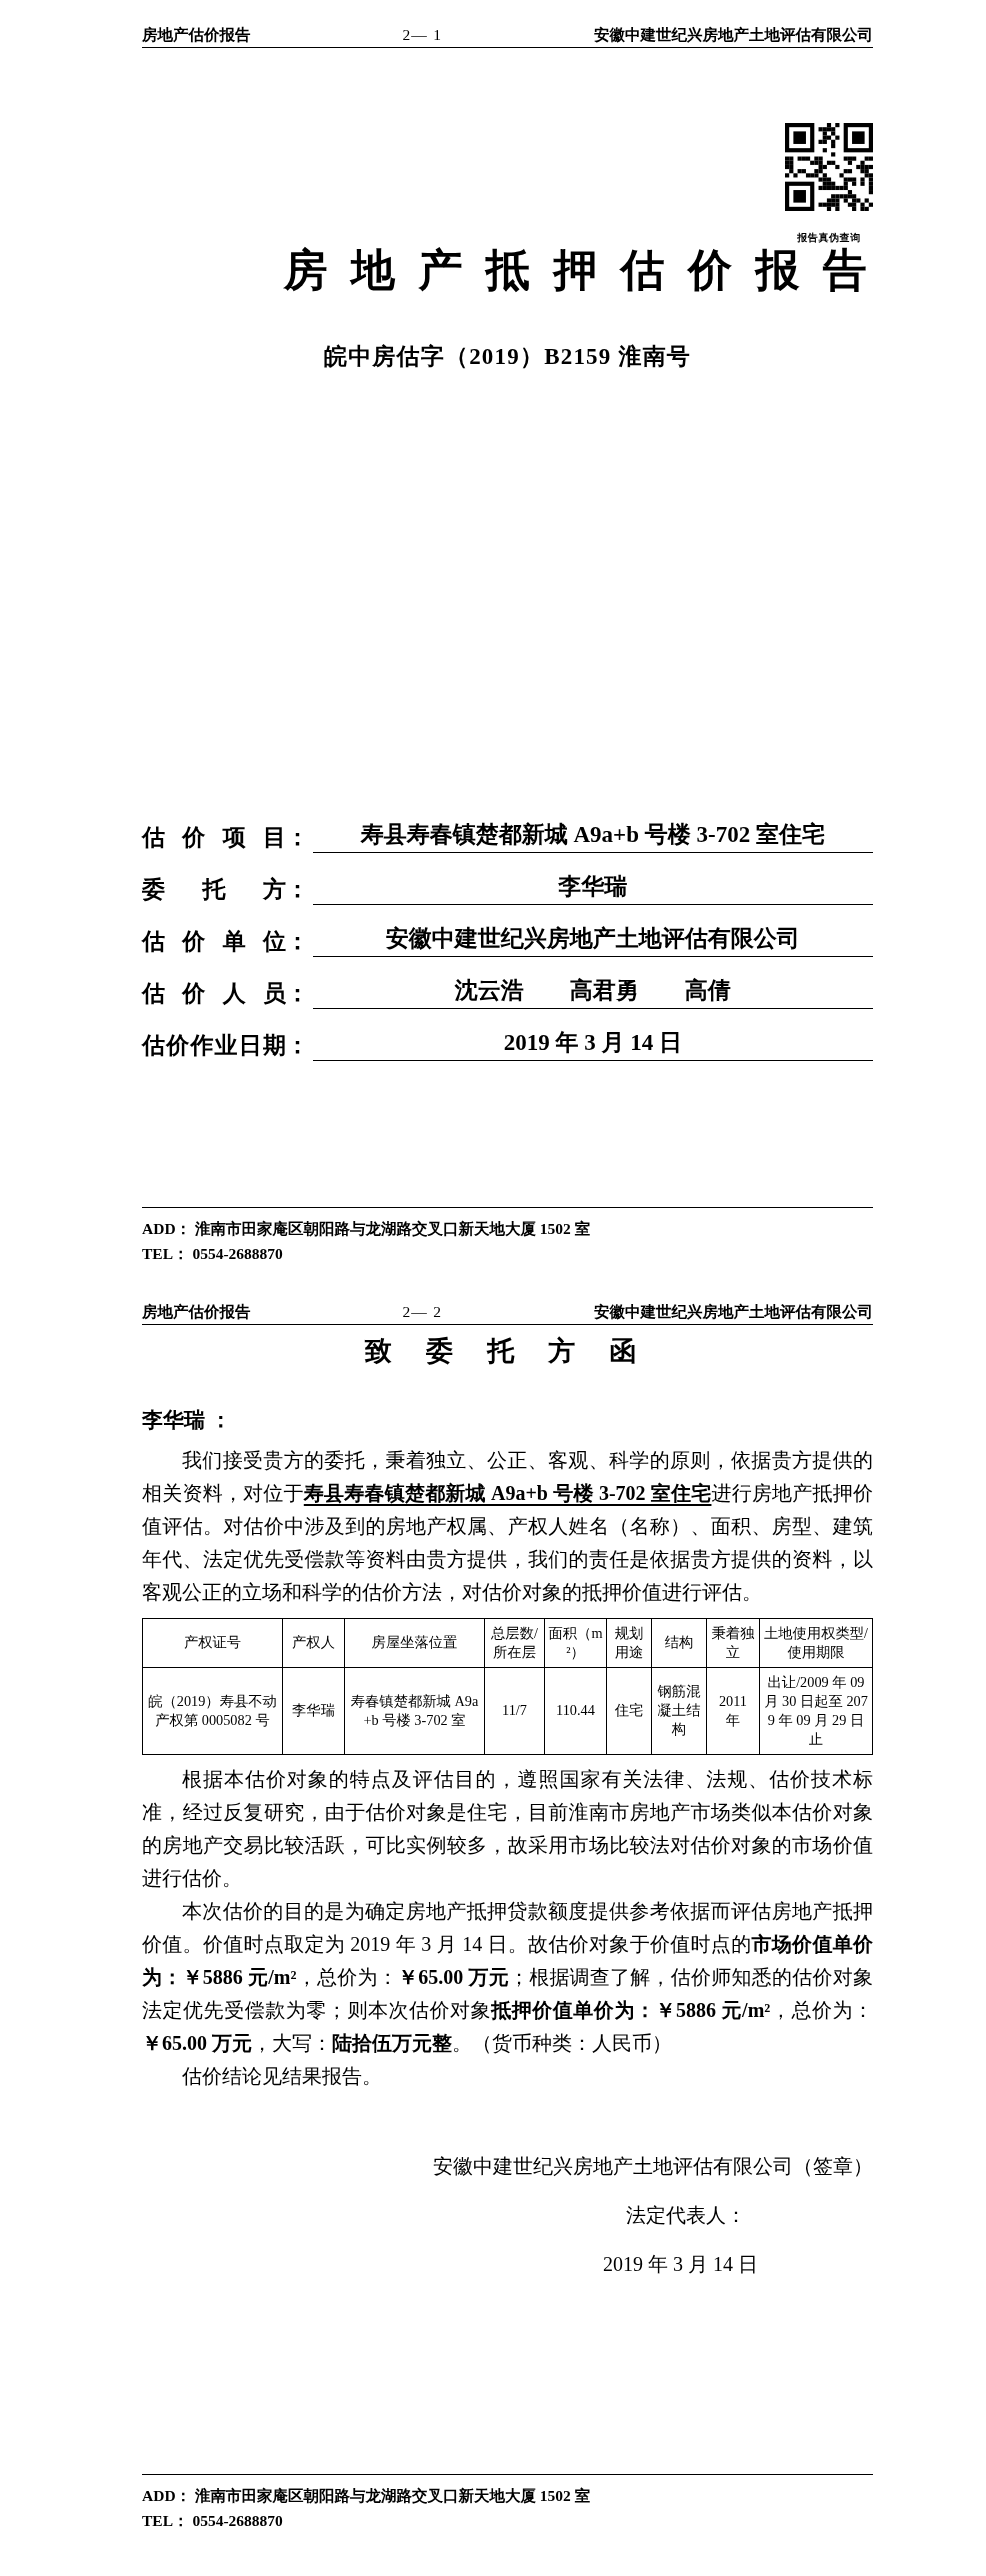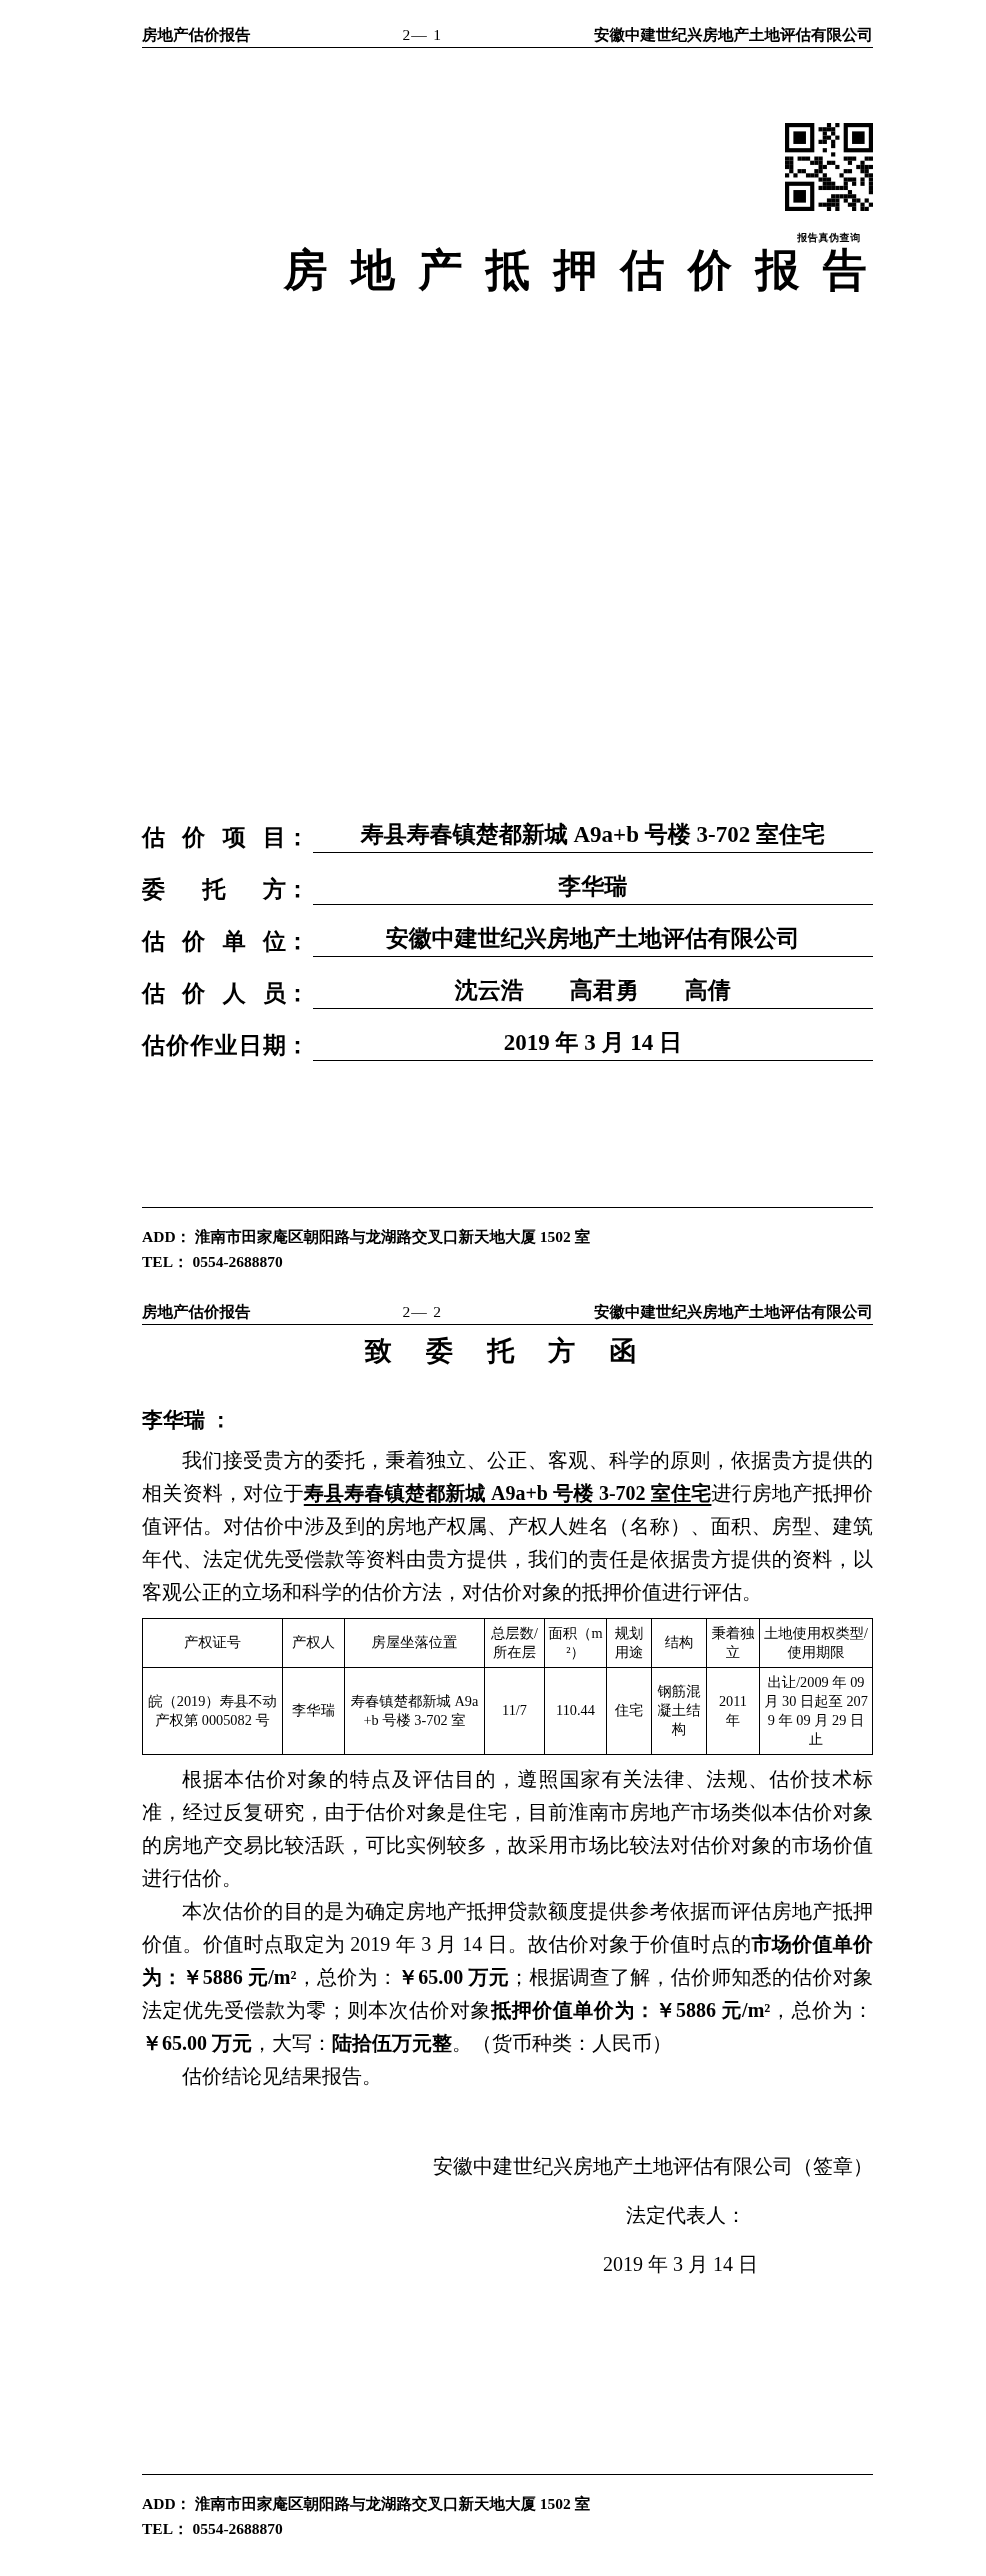--- a/index.html
+++ b/index.html
@@ -16,21 +16,21 @@
   .page-header{
     position:absolute;left:142px;right:114px;top:26px;
     display:flex;justify-content:space-between;align-items:flex-end;
     border-bottom:1.2px solid #000;padding-bottom:2px;
     font-size:15.5px;line-height:18.6px;
   }
   .ph-left,.ph-right{font-weight:bold;}
   .ph-center{font-weight:normal;letter-spacing:1.2px;}
   .page-footer{
     position:absolute;left:142px;right:114px;
-    border-top:1.2px solid #000;padding-top:16px;
+    border-top:1.2px solid #000;padding-top:8px;
     font-size:15.5px;font-weight:bold;line-height:25px;
   }
   .page1 .page-footer{top:1207px;}
   .page2 .page-footer{top:1197px;}
 
   
   .qr-wrap{position:absolute;top:123px;right:114px;width:88px;text-align:center;}
   .qr{width:88px;height:88px;display:block;}
   .qr-caption{font-size:10px;font-weight:bold;margin-top:20px;letter-spacing:0.6px;white-space:nowrap;}
   .title{
@@ -216,20 +216,21 @@
             <rect x="106.66666666666667" y="13.333333333333334" width="20" height="20"></rect>
             <rect x="0" y="93.33333333333334" width="46.66666666666667" height="46.66666666666667"></rect>
             <rect fill="#fff" x="6.666666666666667" y="100.00000000000001" width="33.333333333333336" height="33.333333333333336"></rect>
             <rect x="13.333333333333334" y="106.66666666666667" width="20" height="20"></rect>
           </g>
         </svg>
       <div class="qr-caption">报告真伪查询</div>
     </div>
 
     <h1 class="title">房 地 产 抵 押 估 价 报 告</h1>
+    <div class="doc-no">皖中房估字（2019）B2159 淮南号</div>
 
     <div class="fields">
       <div class="field-row">
         <span class="f-label">估价项目</span>
           <span class="f-colon">：</span>
         <span class="f-value">寿县寿春镇楚都新城 A9a+b 号楼 3-702 室住宅</span>
       </div>
       <div class="field-row">
         <span class="f-label">委托方</span>
           <span class="f-colon">：</span>

